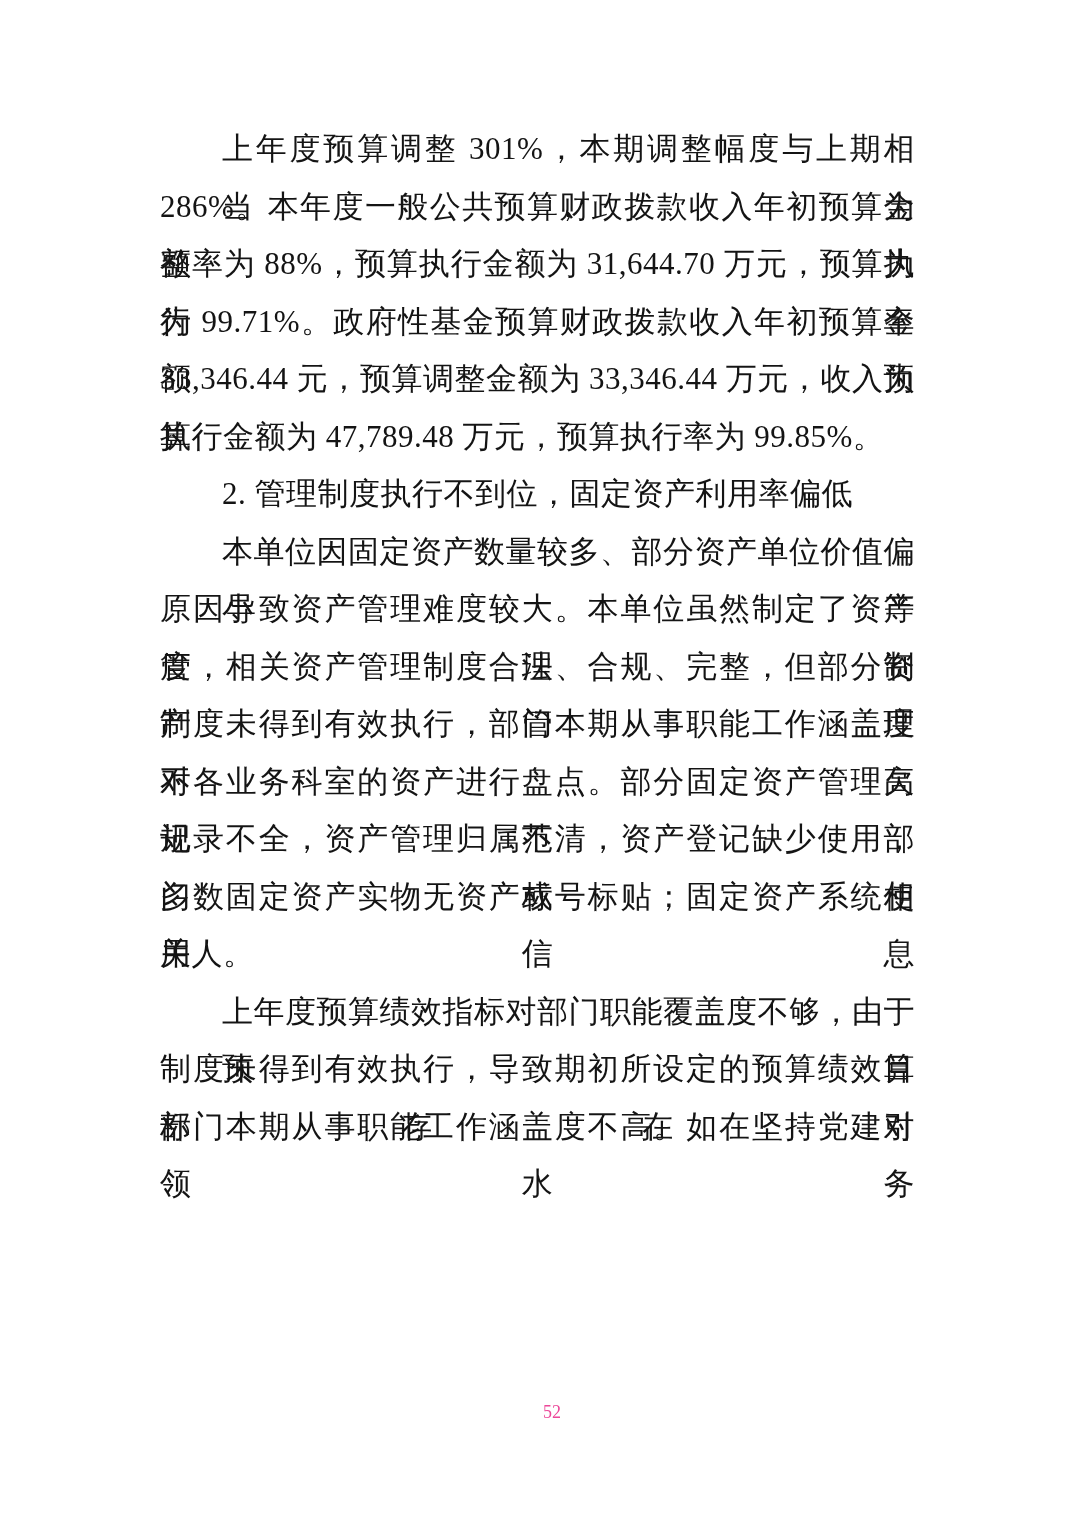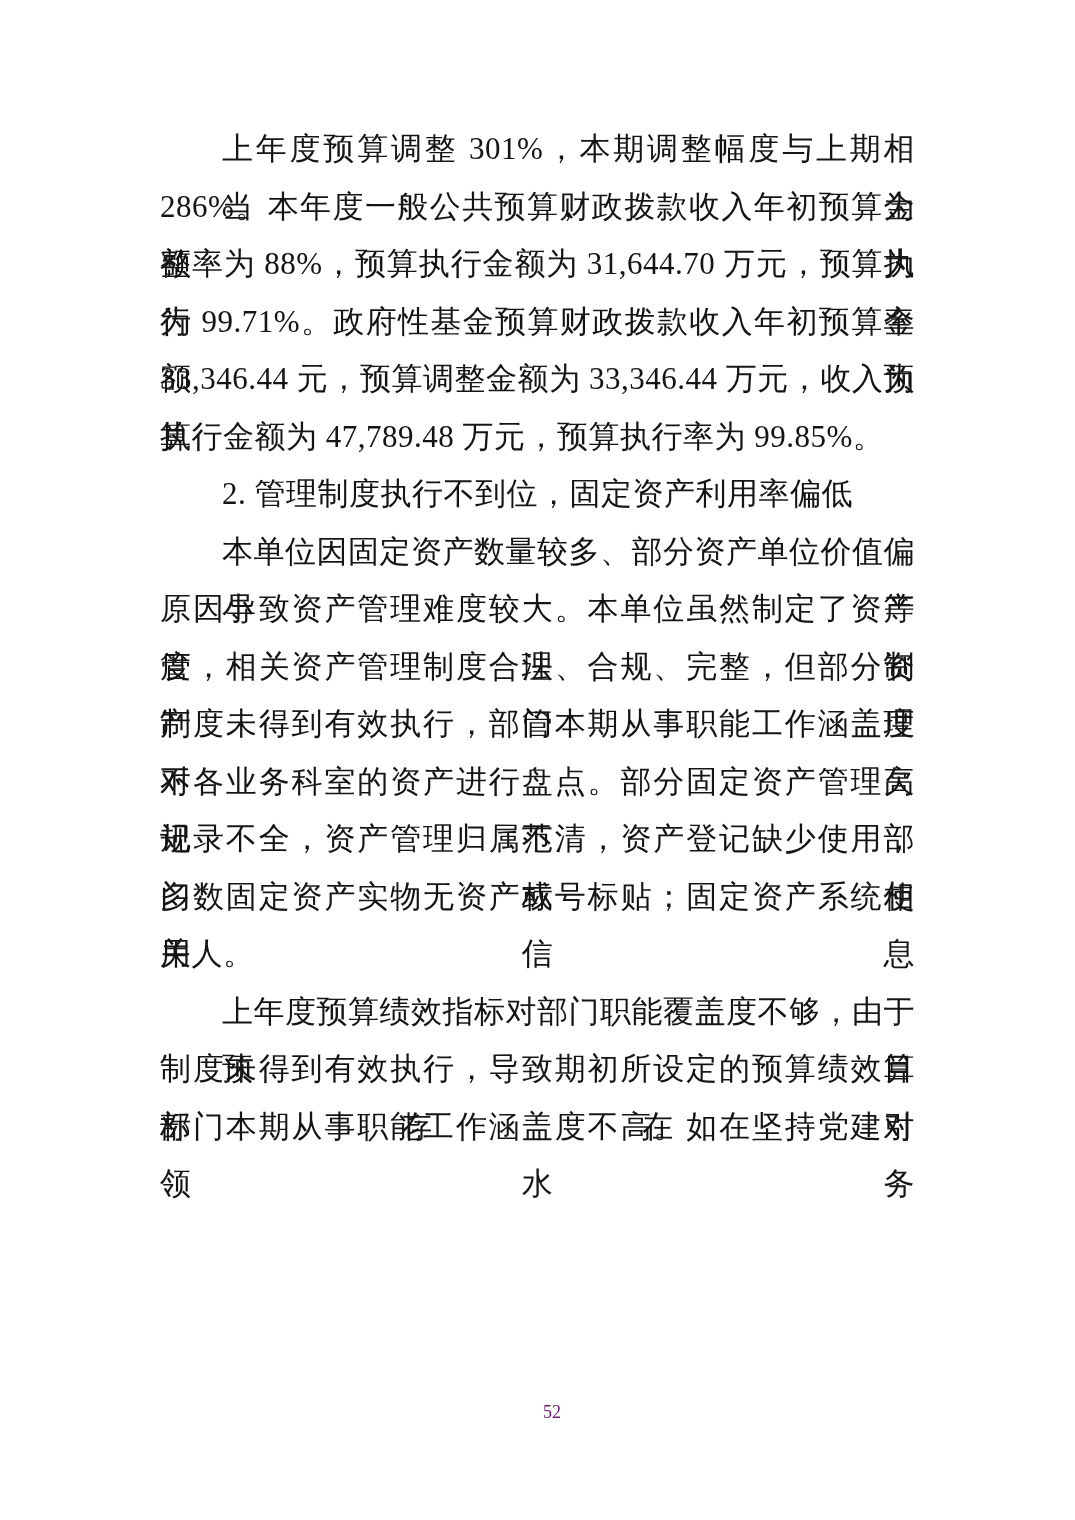--- a/index.html
+++ b/index.html
@@ -39,21 +39,21 @@
   .line.indent {
     padding-left: 62px;
   }
   .page-number {
     position: absolute;
     left: 0;
     right: 0;
     top: 1402px;
     text-align: center;
     font-size: 18px;
-    color: #701a75;
+    color: #ec4899;
     font-family: "Liberation Serif", "DejaVu Serif", serif;
     margin-left: 29px;
   }
 </style>
 </head>
 <body>
 
 <div class="page">
   <div class="text-block">
       <div class="line indent fill">上年度预算调整 301%，本期调整幅度与上期相当，为</div>

